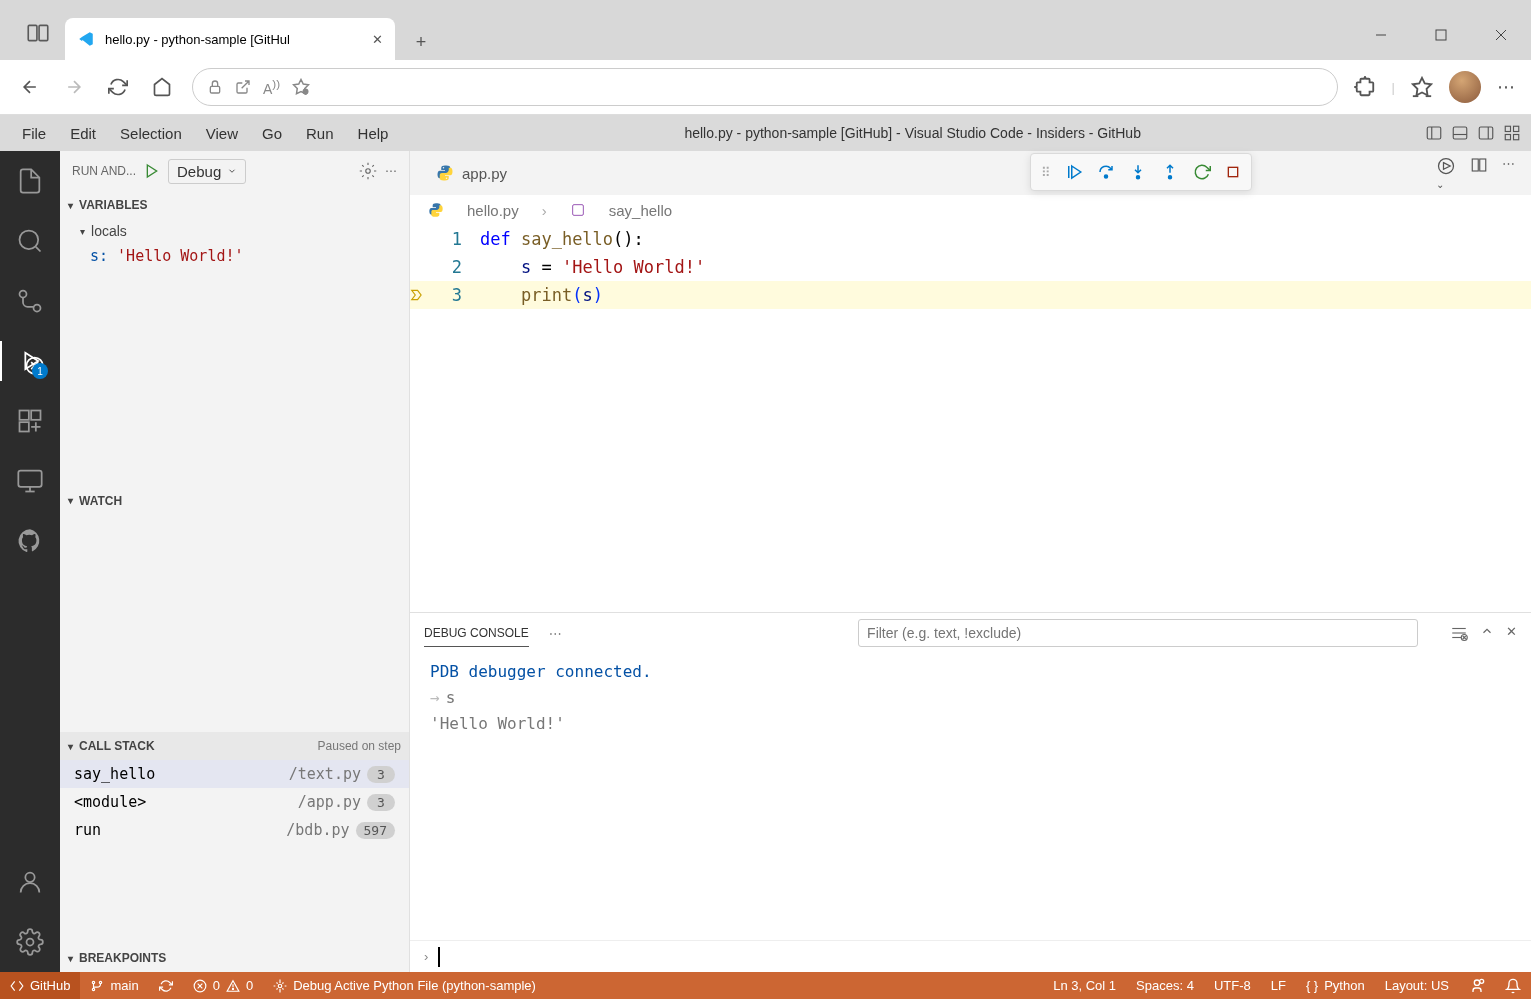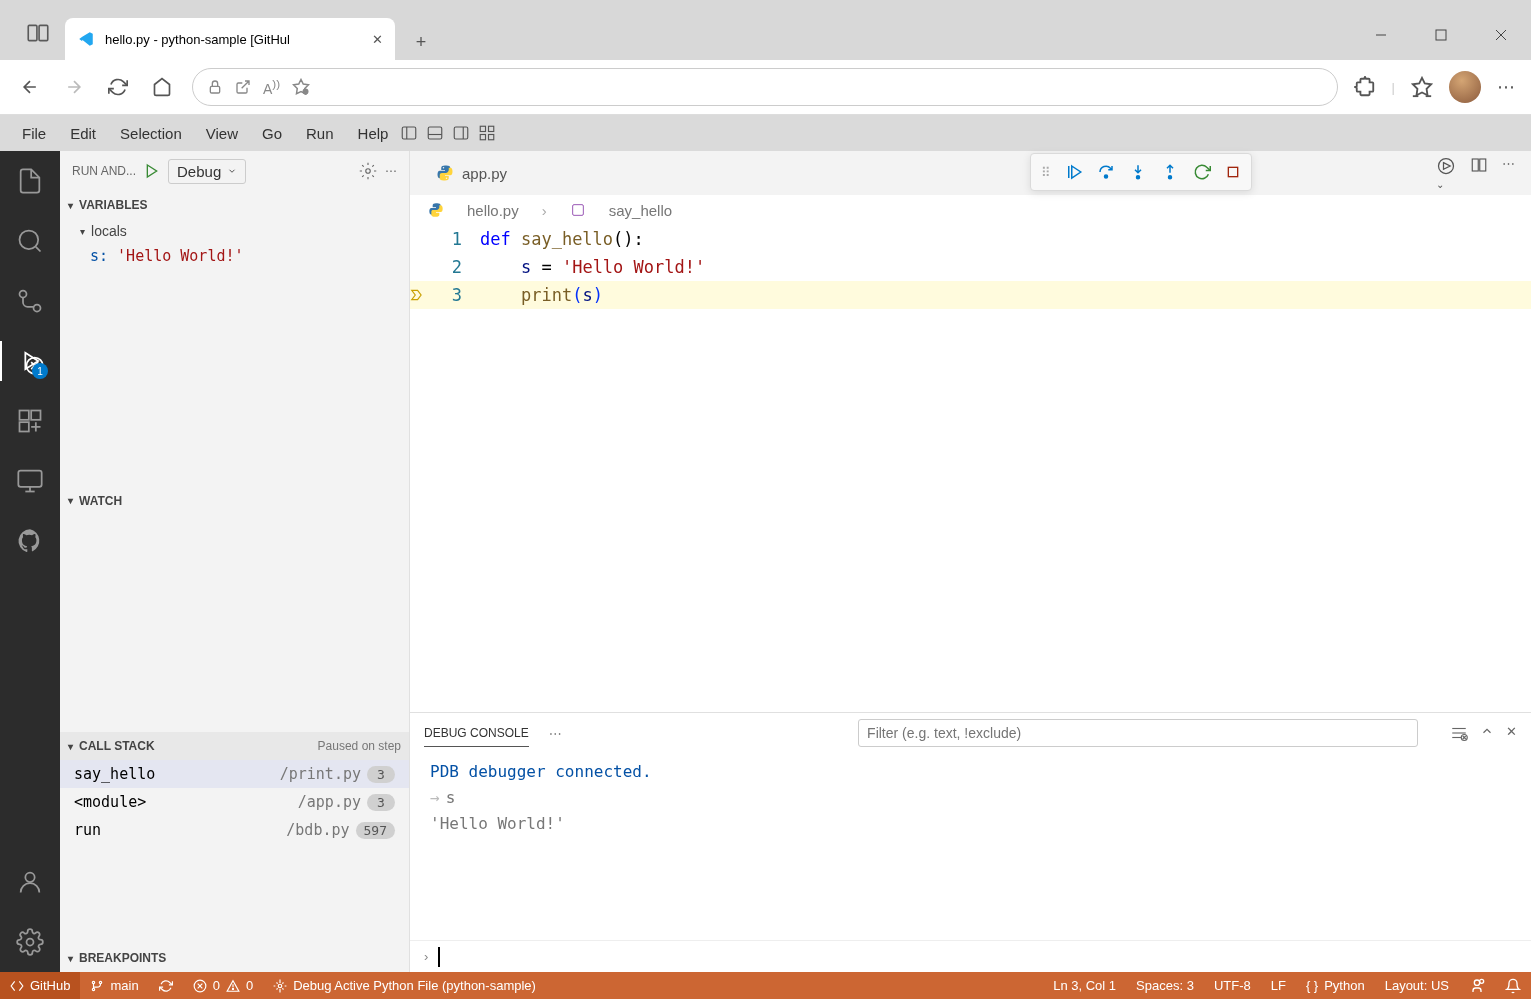--- a/index.html
+++ b/index.html
@@ -87,21 +87,21 @@
 .code-content { flex: 1; white-space: pre; }
 .code-line.current { background: #fffbdd; }
 .tok-kw { color: #0000ff; }
 .tok-fn { color: #795e26; }
 .tok-str { color: #a31515; }
 .tok-var { color: #001080; }
 .tok-op { color: #000; }
 .tok-paren { color: #0431fa; }
 
 
-.panel { height: 260px; border-top: 1px solid #e0e0e0; display: flex; flex-direction: column; background: #fff; }
+.panel { height: 360px; border-top: 1px solid #e0e0e0; display: flex; flex-direction: column; background: #fff; }
 .panel-tabs { height: 40px; display: flex; align-items: center; padding: 0 14px; gap: 20px; }
 .panel-tab { font-size: 12px; color: #666; padding: 6px 0; cursor: pointer; }
 .panel-tab.active { color: #333; border-bottom: 1px solid #555; }
 .panel-more { color: #666; cursor: pointer; }
 .panel-filter { margin-left: auto; flex: 0 0 560px; }
 .panel-filter input { width: 100%; height: 28px; border: 1px solid #ccc; border-radius: 3px; padding: 0 8px; font-size: 14px; color: #666; }
 .panel-actions { display: flex; gap: 12px; color: #666; margin-left: 12px; }
 .pa-btn { cursor: pointer; }
 
 .console-out { flex: 1; padding: 6px 20px; font-family: Consolas, monospace; font-size: 16px; line-height: 26px; }
@@ -214,20 +214,21 @@
 </div>
 
 <div class="vscode-menubar">
   <div class="menu-item">File</div>
   <div class="menu-item">Edit</div>
   <div class="menu-item">Selection</div>
   <div class="menu-item">View</div>
   <div class="menu-item">Go</div>
   <div class="menu-item">Run</div>
   <div class="menu-item">Help</div>
+  <div class="window-title">hello.py - python-sample [GitHub] - Visual Studio Code - Insiders - GitHub</div>
   <div class="layout-icons">
     <span class="li-btn">
         <svg width="18" height="18" viewBox="0 0 24 24" fill="none" stroke="currentColor" stroke-width="1.5">
           <rect x="3" y="4" width="18" height="16" rx="2"></rect>
           <line x1="9" y1="4" x2="9" y2="20"></line>
         </svg>
       </span>
     <span class="li-btn">
         <svg width="18" height="18" viewBox="0 0 24 24" fill="none" stroke="currentColor" stroke-width="1.5">
           <rect x="3" y="4" width="18" height="16" rx="2"></rect>
@@ -360,21 +361,21 @@
 
     <div class="section-flex"></div>
 
     <div class="section-header" style="background:#e8e8e8;">
       <span class="chev">▾</span>
       <span>CALL STACK</span>
       <span class="section-status">Paused on step</span>
     </div>
     <div class="stack-frame selected">
       <span>say_hello</span>
-      <span class="frame-file">/print.py</span>
+      <span class="frame-file">/text.py</span>
       <span class="frame-line">3</span>
     </div>
     <div class="stack-frame">
       <span>&lt;module&gt;</span>
       <span class="frame-file">/app.py</span>
       <span class="frame-line">3</span>
     </div>
     <div class="stack-frame">
       <span>run</span>
       <span class="frame-file">/bdb.py</span>
@@ -561,21 +562,21 @@
   </div>
   <div class="sb-seg">
     <svg width="14" height="14" viewBox="0 0 24 24" fill="none" stroke="currentColor" stroke-width="2">
         <circle cx="12" cy="12" r="3"></circle>
         <path d="M12 1v6M12 17v6M4 12H1M23 12h-3M6 6l2 2M18 18l-2-2M6 18l2-2M18 6l-2 2"></path>
       </svg>
     <span>Debug Active Python File (python-sample)</span>
   </div>
   <div class="sb-spacer"></div>
   <div class="sb-seg">Ln 3, Col 1</div>
-  <div class="sb-seg">Spaces: 3</div>
+  <div class="sb-seg">Spaces: 4</div>
   <div class="sb-seg">UTF-8</div>
   <div class="sb-seg">LF</div>
   <div class="sb-seg">
     <span>{ }</span>
     <span>Python</span>
   </div>
   <div class="sb-seg">Layout: US</div>
   <div class="sb-seg">
       <svg width="16" height="16" viewBox="0 0 24 24" fill="none" stroke="currentColor" stroke-width="2">
         <circle cx="12" cy="7" r="4"></circle>

